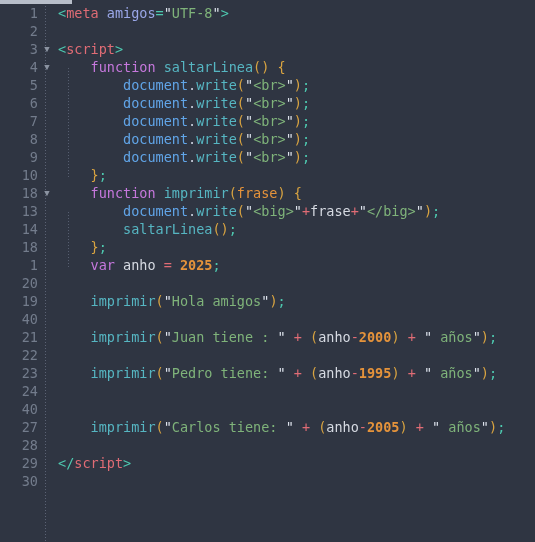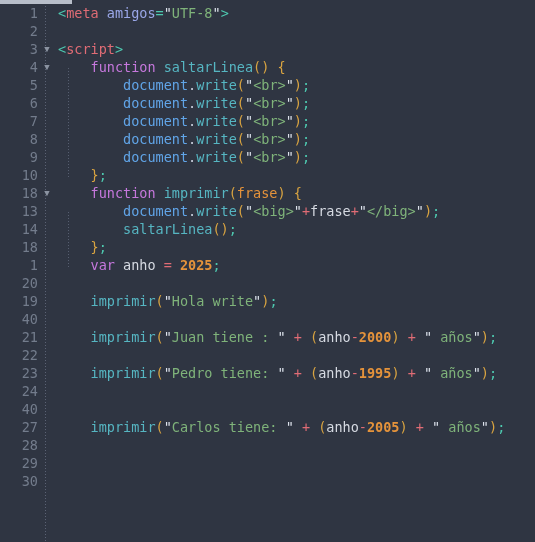--- a/index.html
+++ b/index.html
@@ -125,28 +125,28 @@
       <div class="row"><span class="lnum">7</span><span class="code"><span class="t-plain">        </span><span class="t-obj">document</span><span class="t-dot">.</span><span class="t-fn">write</span><span class="t-paren">(</span><span class="t-quote">"</span><span class="t-str">&lt;br&gt;</span><span class="t-quote">"</span><span class="t-paren">)</span><span class="t-punc">;</span></span></div>
       <div class="row"><span class="lnum">8</span><span class="code"><span class="t-plain">        </span><span class="t-obj">document</span><span class="t-dot">.</span><span class="t-fn">write</span><span class="t-paren">(</span><span class="t-quote">"</span><span class="t-str">&lt;br&gt;</span><span class="t-quote">"</span><span class="t-paren">)</span><span class="t-punc">;</span></span></div>
       <div class="row"><span class="lnum">9</span><span class="code"><span class="t-plain">        </span><span class="t-obj">document</span><span class="t-dot">.</span><span class="t-fn">write</span><span class="t-paren">(</span><span class="t-quote">"</span><span class="t-str">&lt;br&gt;</span><span class="t-quote">"</span><span class="t-paren">)</span><span class="t-punc">;</span></span></div>
       <div class="row"><span class="lnum">10</span><span class="code"><span class="t-plain">    </span><span class="t-paren">}</span><span class="t-punc">;</span></span></div>
       <div class="row"><span class="lnum">18</span><span class="fold">▼</span><span class="code"><span class="t-plain">    </span><span class="t-kw">function</span><span class="t-plain"> </span><span class="t-fn">imprimir</span><span class="t-paren">(</span><span class="t-param">frase</span><span class="t-paren">)</span><span class="t-plain"> </span><span class="t-paren">{</span></span></div>
       <div class="row"><span class="lnum">13</span><span class="code"><span class="t-plain">        </span><span class="t-obj">document</span><span class="t-dot">.</span><span class="t-fn">write</span><span class="t-paren">(</span><span class="t-quote">"</span><span class="t-str">&lt;big&gt;</span><span class="t-quote">"</span><span class="t-op">+</span><span class="t-plain">frase</span><span class="t-op">+</span><span class="t-quote">"</span><span class="t-str">&lt;/big&gt;</span><span class="t-quote">"</span><span class="t-paren">)</span><span class="t-punc">;</span></span></div>
       <div class="row"><span class="lnum">14</span><span class="code"><span class="t-plain">        </span><span class="t-fn">saltarLinea</span><span class="t-paren">()</span><span class="t-punc">;</span></span></div>
       <div class="row"><span class="lnum">18</span><span class="code"><span class="t-plain">    </span><span class="t-paren">}</span><span class="t-punc">;</span></span></div>
       <div class="row"><span class="lnum">1</span><span class="code"><span class="t-plain">    </span><span class="t-kw">var</span><span class="t-plain"> </span><span class="t-plain">anho</span><span class="t-plain"> </span><span class="t-op">=</span><span class="t-plain"> </span><span class="t-num">2025</span><span class="t-punc">;</span></span></div>
       <div class="row"><span class="lnum">20</span><span class="code"></span></div>
-      <div class="row"><span class="lnum">19</span><span class="code"><span class="t-plain">    </span><span class="t-fn">imprimir</span><span class="t-paren">(</span><span class="t-quote">"</span><span class="t-str">Hola write</span><span class="t-quote">"</span><span class="t-paren">)</span><span class="t-punc">;</span></span></div>
+      <div class="row"><span class="lnum">19</span><span class="code"><span class="t-plain">    </span><span class="t-fn">imprimir</span><span class="t-paren">(</span><span class="t-quote">"</span><span class="t-str">Hola amigos</span><span class="t-quote">"</span><span class="t-paren">)</span><span class="t-punc">;</span></span></div>
       <div class="row"><span class="lnum">40</span><span class="code"></span></div>
       <div class="row"><span class="lnum">21</span><span class="code"><span class="t-plain">    </span><span class="t-fn">imprimir</span><span class="t-paren">(</span><span class="t-quote">"</span><span class="t-str">Juan tiene : </span><span class="t-quote">"</span><span class="t-plain"> </span><span class="t-op">+</span><span class="t-plain"> </span><span class="t-paren">(</span><span class="t-plain">anho</span><span class="t-op">-</span><span class="t-num">2000</span><span class="t-paren">)</span><span class="t-plain"> </span><span class="t-op">+</span><span class="t-plain"> </span><span class="t-quote">"</span><span class="t-str"> años</span><span class="t-quote">"</span><span class="t-paren">)</span><span class="t-punc">;</span></span></div>
       <div class="row"><span class="lnum">22</span><span class="code"></span></div>
       <div class="row"><span class="lnum">23</span><span class="code"><span class="t-plain">    </span><span class="t-fn">imprimir</span><span class="t-paren">(</span><span class="t-quote">"</span><span class="t-str">Pedro tiene: </span><span class="t-quote">"</span><span class="t-plain"> </span><span class="t-op">+</span><span class="t-plain"> </span><span class="t-paren">(</span><span class="t-plain">anho</span><span class="t-op">-</span><span class="t-num">1995</span><span class="t-paren">)</span><span class="t-plain"> </span><span class="t-op">+</span><span class="t-plain"> </span><span class="t-quote">"</span><span class="t-str"> años</span><span class="t-quote">"</span><span class="t-paren">)</span><span class="t-punc">;</span></span></div>
       <div class="row"><span class="lnum">24</span><span class="code"></span></div>
       <div class="row"><span class="lnum">40</span><span class="code"></span></div>
       <div class="row"><span class="lnum">27</span><span class="code"><span class="t-plain">    </span><span class="t-fn">imprimir</span><span class="t-paren">(</span><span class="t-quote">"</span><span class="t-str">Carlos tiene: </span><span class="t-quote">"</span><span class="t-plain"> </span><span class="t-op">+</span><span class="t-plain"> </span><span class="t-paren">(</span><span class="t-plain">anho</span><span class="t-op">-</span><span class="t-num">2005</span><span class="t-paren">)</span><span class="t-plain"> </span><span class="t-op">+</span><span class="t-plain"> </span><span class="t-quote">"</span><span class="t-str"> años</span><span class="t-quote">"</span><span class="t-paren">)</span><span class="t-punc">;</span></span></div>
       <div class="row"><span class="lnum">28</span><span class="code"></span></div>
-      <div class="row"><span class="lnum">29</span></div>
+      <div class="row"><span class="lnum">29</span><span class="code"><span class="t-punc">&lt;/</span><span class="t-tag">script</span><span class="t-punc">&gt;</span></span></div>
       <div class="row"><span class="lnum">30</span><span class="code"></span></div>
     </div>
 
 <div class="indent-guide" style="left: 68px; top: 68px; height: 110px;"></div>
     <div class="indent-guide" style="left: 68px; top: 212px; height: 56px;"></div>
   </div>
 
 </body></html>

